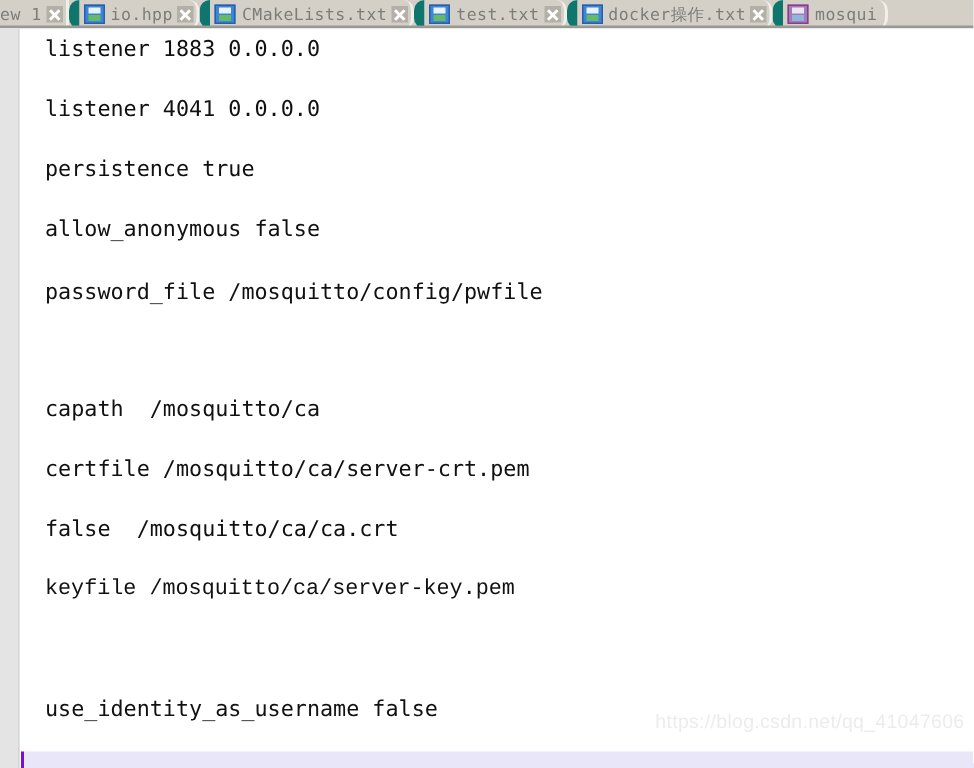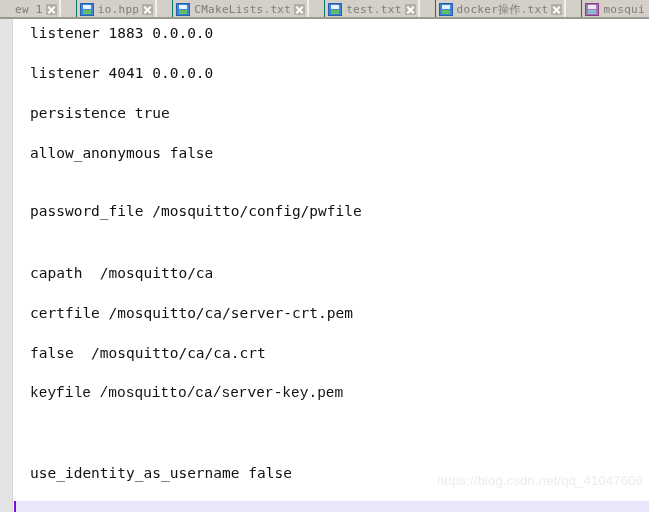--- a/index.html
+++ b/index.html
@@ -41,24 +41,24 @@
     position: relative;
     display: flex;
     align-items: center;
     height: 19px;
     padding: 0 2px 0 3px;
     background: #d4d0c8;
     box-sizing: border-box;
     border-right: 2px solid #f0efe9;
     flex: none;
     white-space: nowrap;
-    margin-left: 15px;
   }
   .tab + .tab {
-    border-left: 1px solid #0f766e;
+    border-left: 7px solid #0f766e;
+    border-radius: 7px;
   }
   .tab-icon {
     width: 14px;
     height: 13px;
     flex: none;
     margin-right: 4px;
     position: relative;
     box-sizing: border-box;
     border: 1px solid #2a5fa8;
     background: #3d85d8;
@@ -234,21 +234,21 @@
     </div>
   </div>
 
 <div id="editor">
   <div id="gutter"></div>
   <div id="code-area">
       <div class="code-line" style="top: -6px;">listener 1883 0.0.0.0</div>
       <div class="code-line" style="top: 34px;">listener 4041 0.0.0.0</div>
       <div class="code-line" style="top: 74px;">persistence true</div>
       <div class="code-line" style="top: 114px;">allow_anonymous false</div>
-      <div class="code-line" style="top: 172px; text-align: center;">password_file /mosquitto/config/pwfile</div>
+      <div class="code-line" style="top: 156px; text-align: center;">password_file /mosquitto/config/pwfile</div>
       <div class="code-line" style="top: 234px;">capath  /mosquitto/ca</div>
       <div class="code-line" style="top: 274px;">certfile /mosquitto/ca/server-crt.pem</div>
       <div class="code-line" style="top: 314px;">false  /mosquitto/ca/ca.crt</div>
       <div class="code-line" style="top: 354px; font-family: Liberation Mono, monospace;">keyfile /mosquitto/ca/server-key.pem</div>
       <div class="code-line" style="top: 434px;">use_identity_as_username false</div>
     </div>
   <div id="current-line" style="top: 482px;">
     <div id="caret"></div>
   </div>
   <div id="watermark">https://blog.csdn.net/qq_41047606</div>

